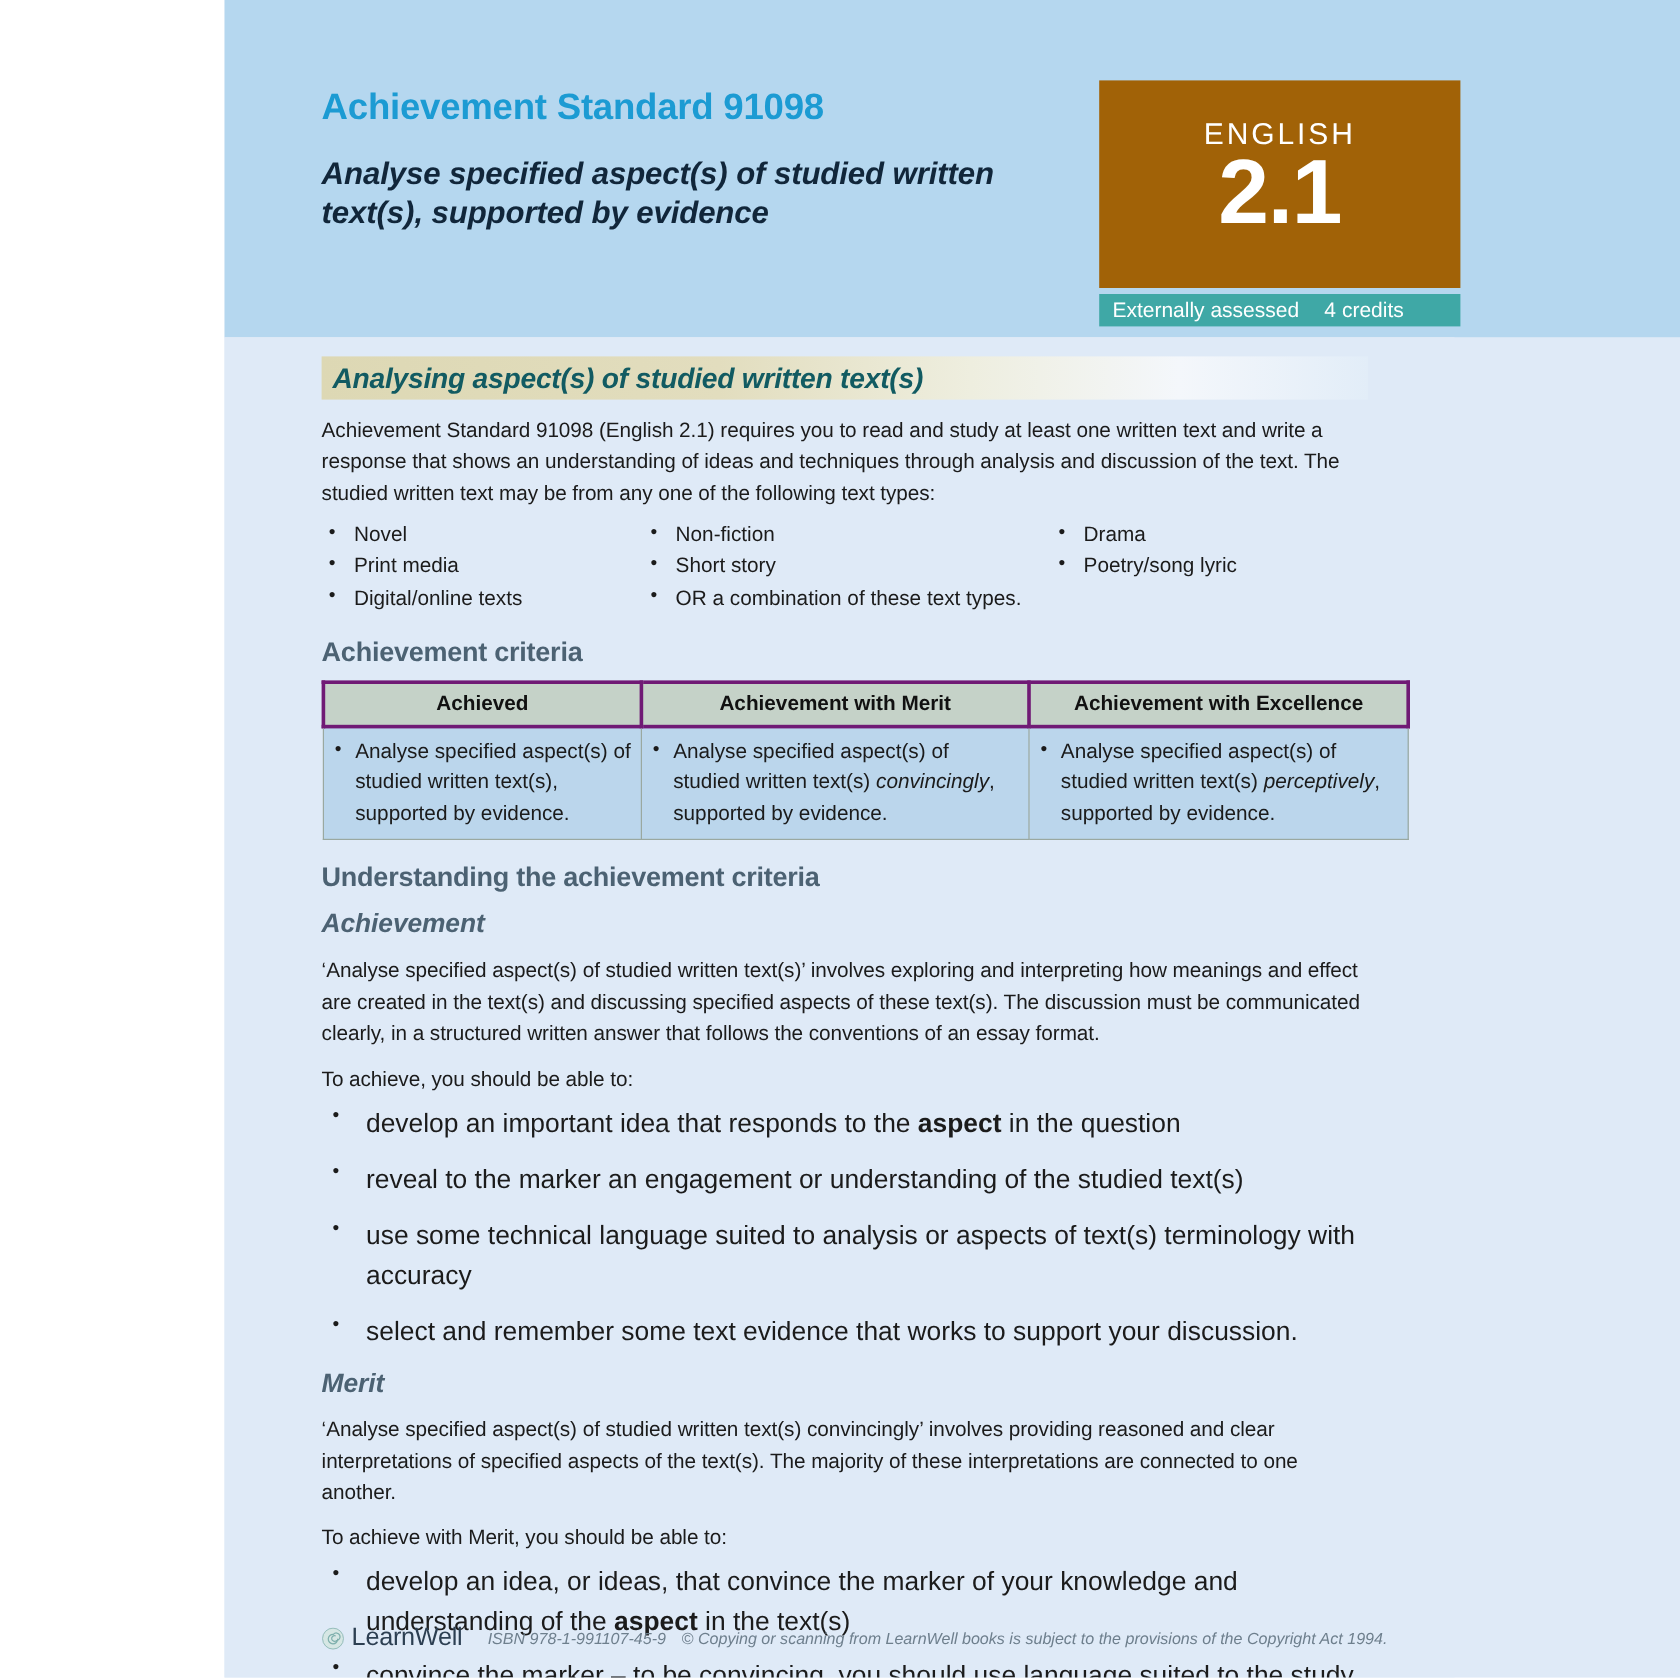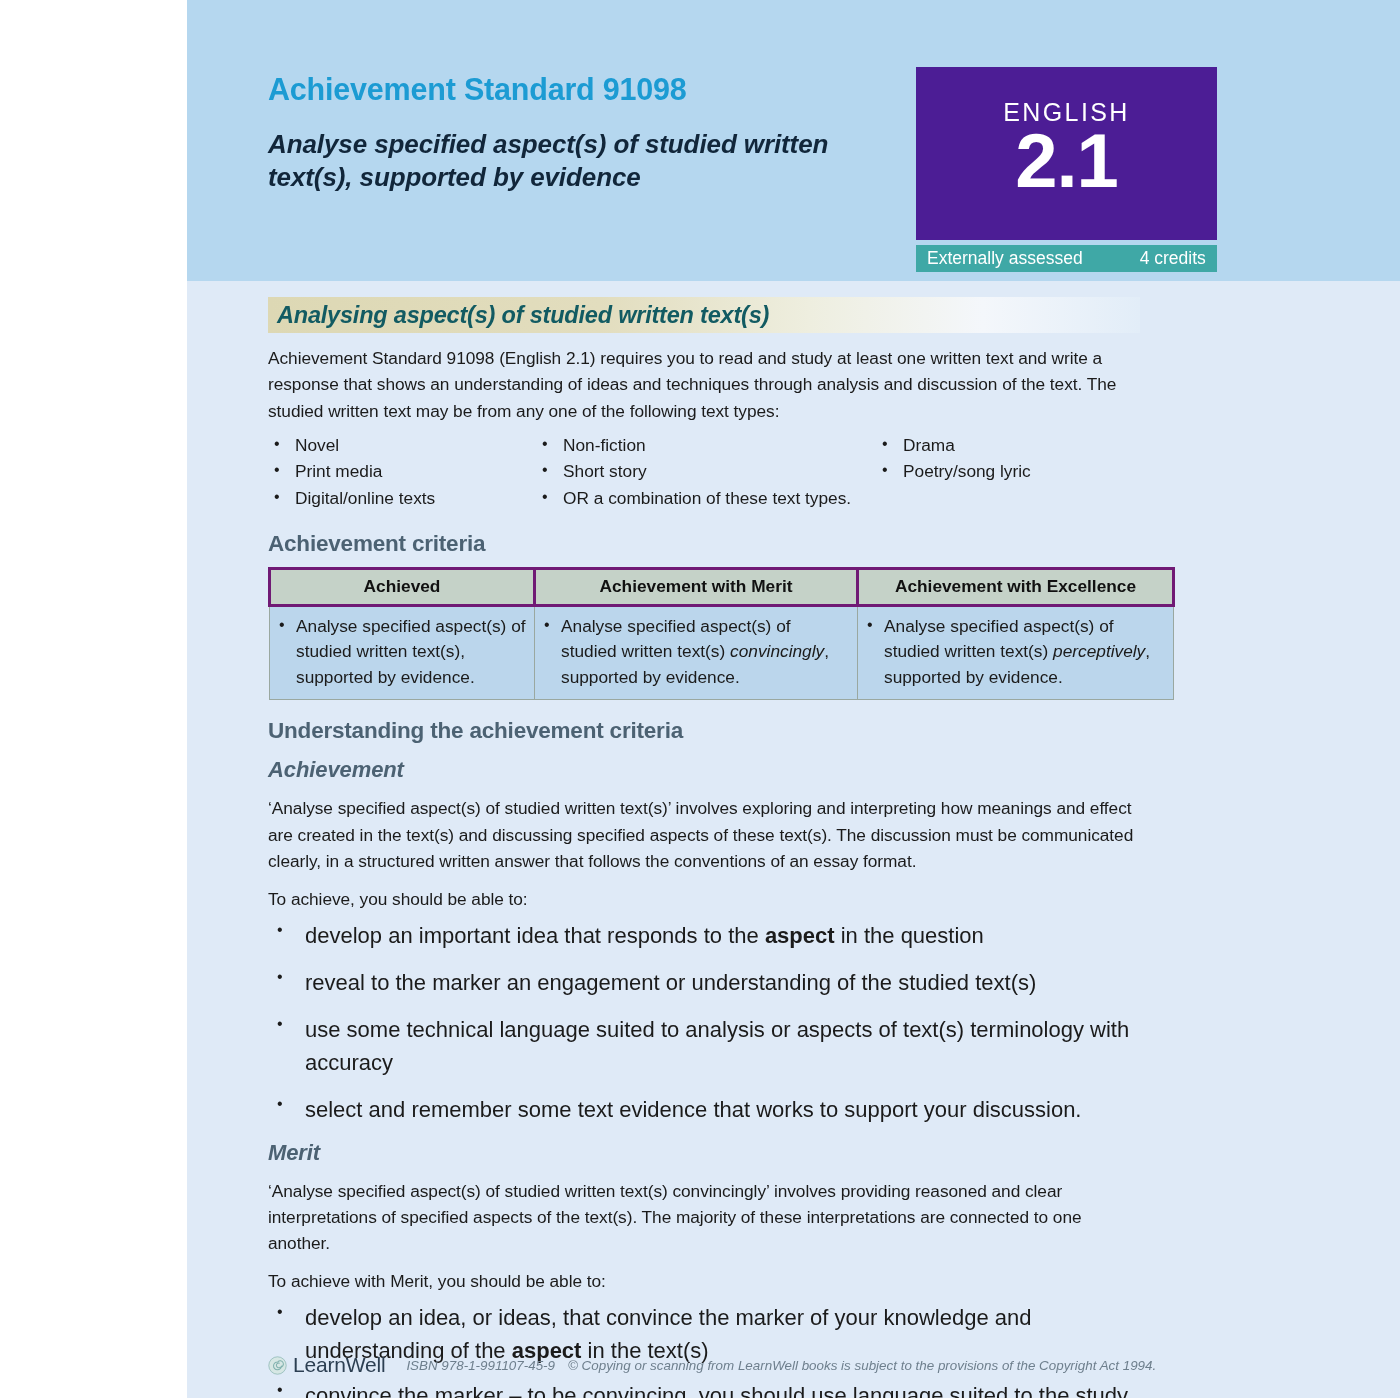--- a/index.html
+++ b/index.html
@@ -59,21 +59,21 @@
     line-height: 1.285;
     letter-spacing: -0.1px;
   }
 
   .badge {
     position: absolute;
     left: 648px;
     top: 67px;
     width: 301px;
     height: 173px;
-    background: #4c1d95;
+    background: #a16207;
     color: #ffffff;
     text-align: center;
   }
   .badge-subject {
     position: absolute;
     top: 31px;
     left: 0;
     right: 0;
     font-size: 25px;
     letter-spacing: 2.4px;
@@ -99,21 +99,21 @@
     color: #ffffff;
     font-size: 17.5px;
     font-weight: normal;
     display: flex;
     align-items: center;
     justify-content: flex-start;
     padding-left: 0;
     box-sizing: border-box;
   }
   .badge-footer .fa { padding-left: 11px; }
-  .badge-footer .fb { padding-left: 21px; margin-left: 36px; }
+  .badge-footer .fb { padding-left: 21px; }
 
   
   .body-area {
     position: absolute;
     left: 0;
     top: 281px;
     width: 1025px;
     bottom: 0;
     background: #dfeaf7;
   }

